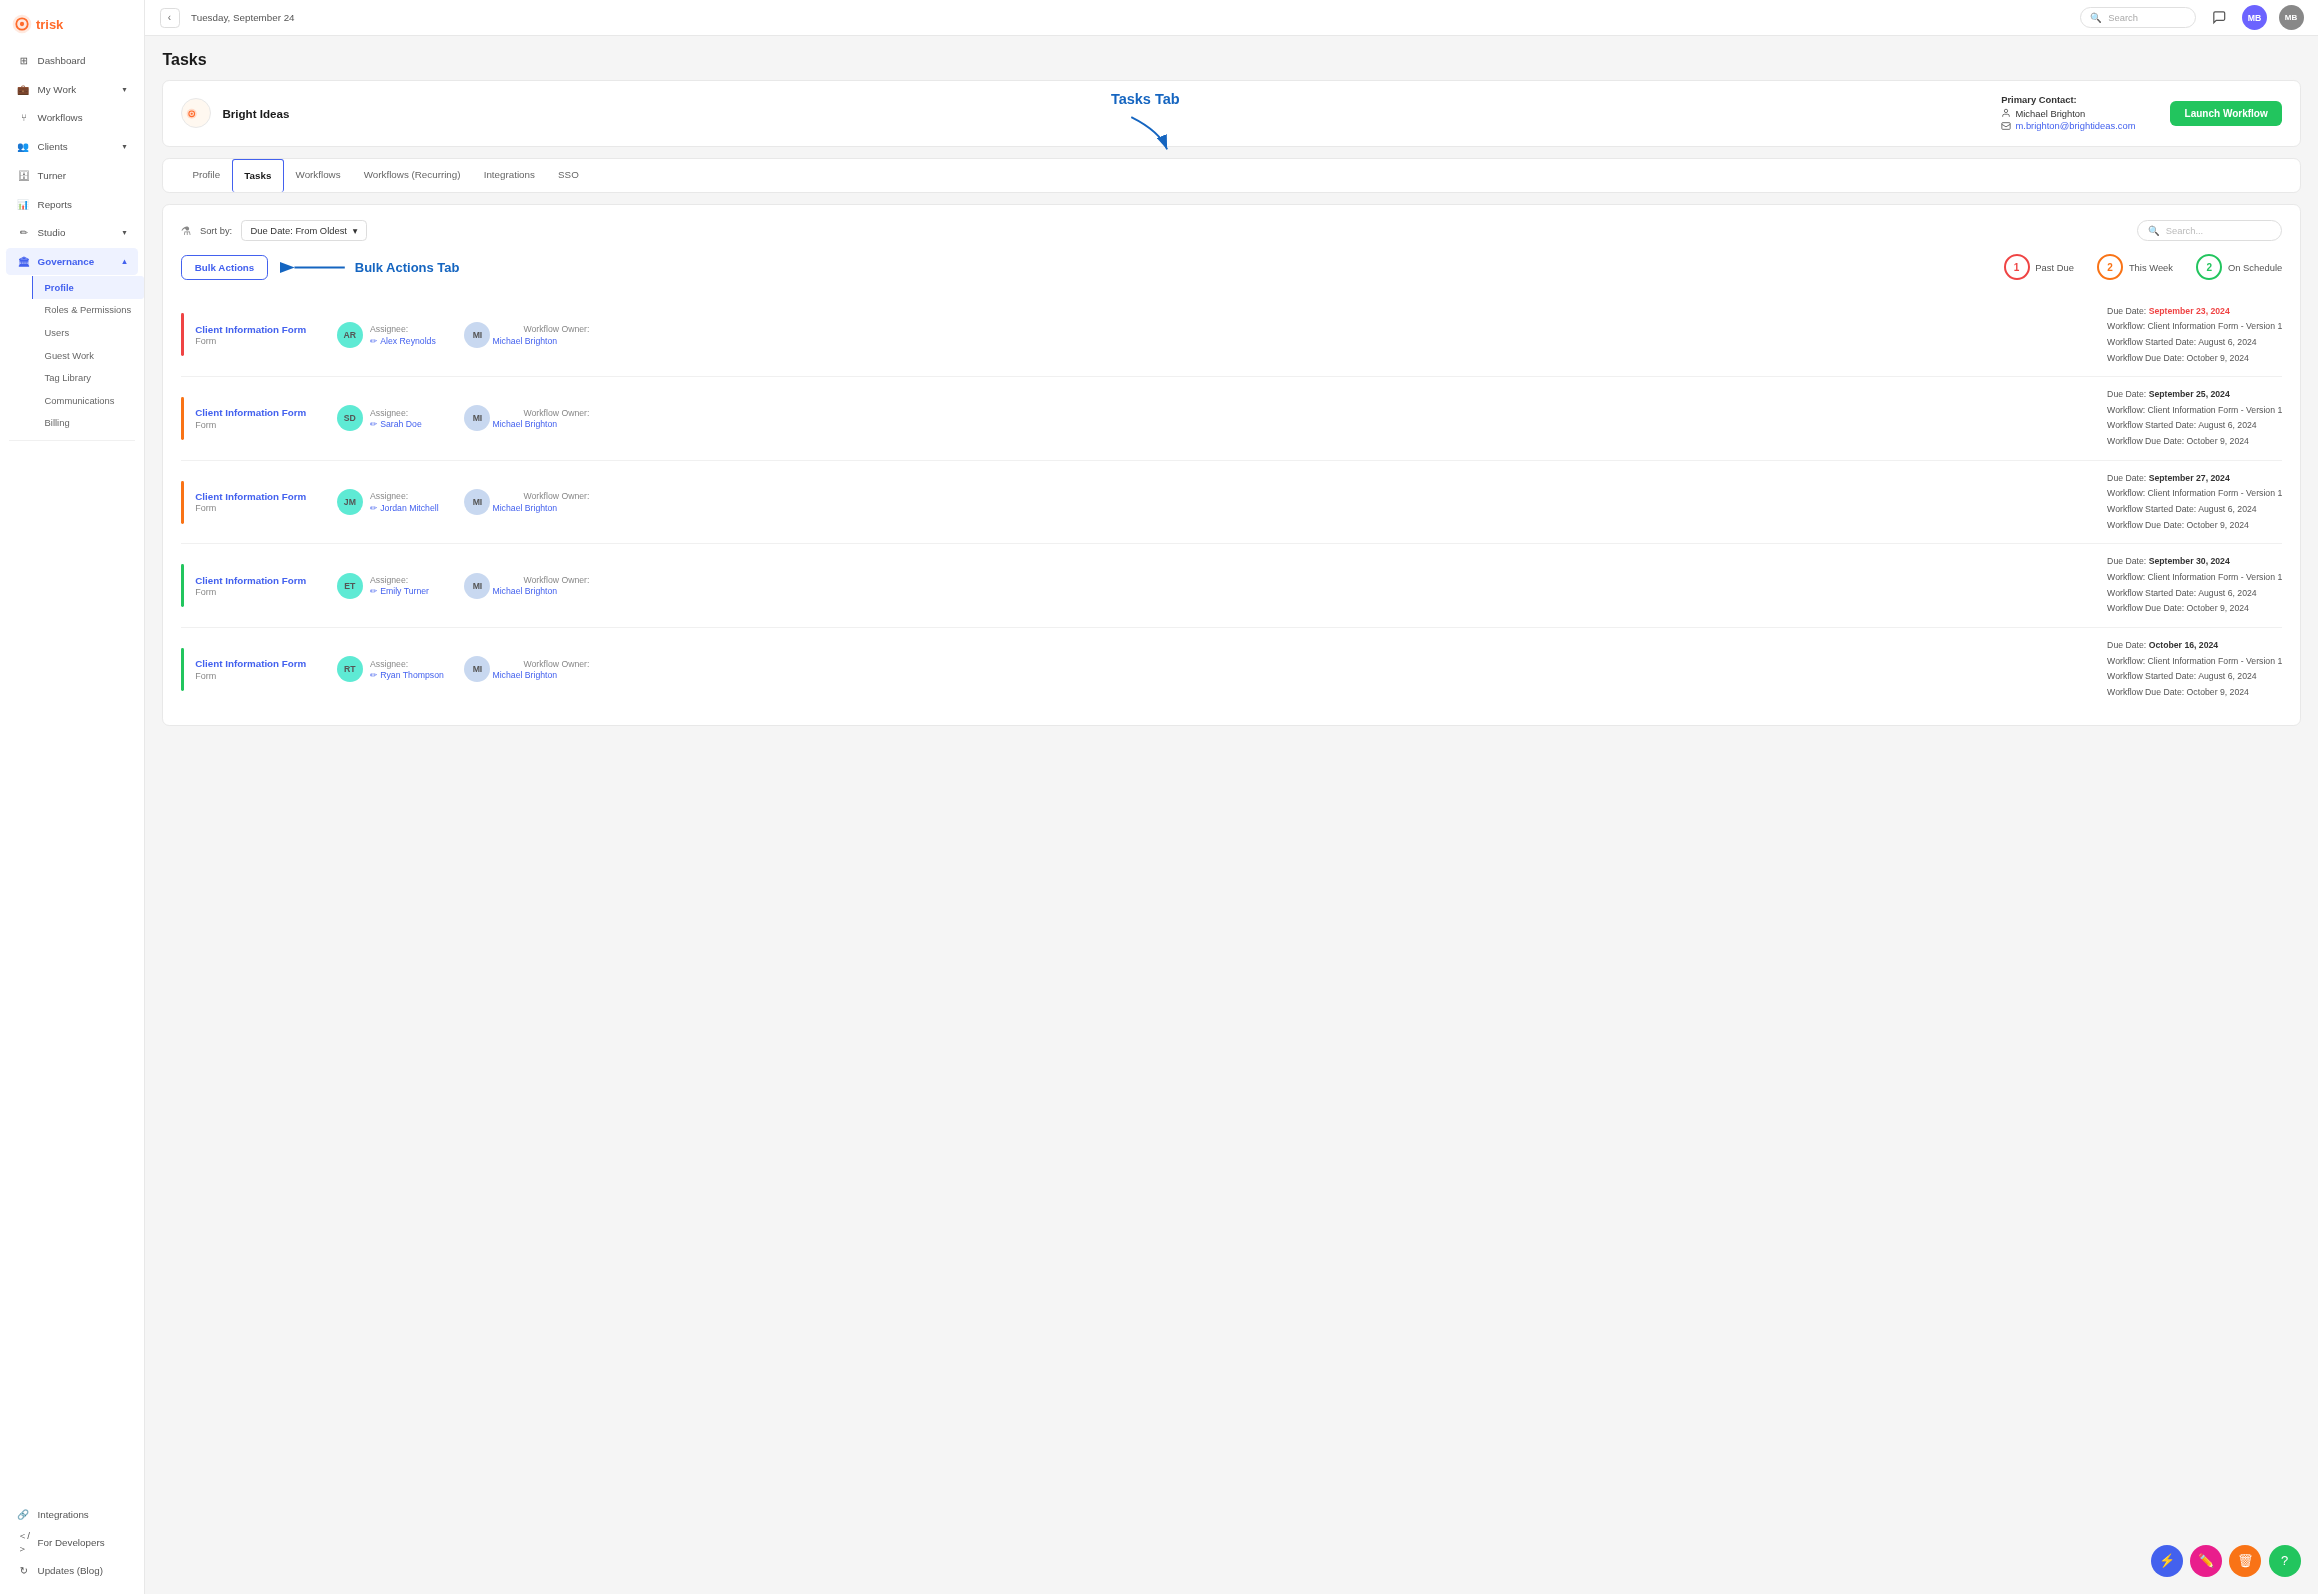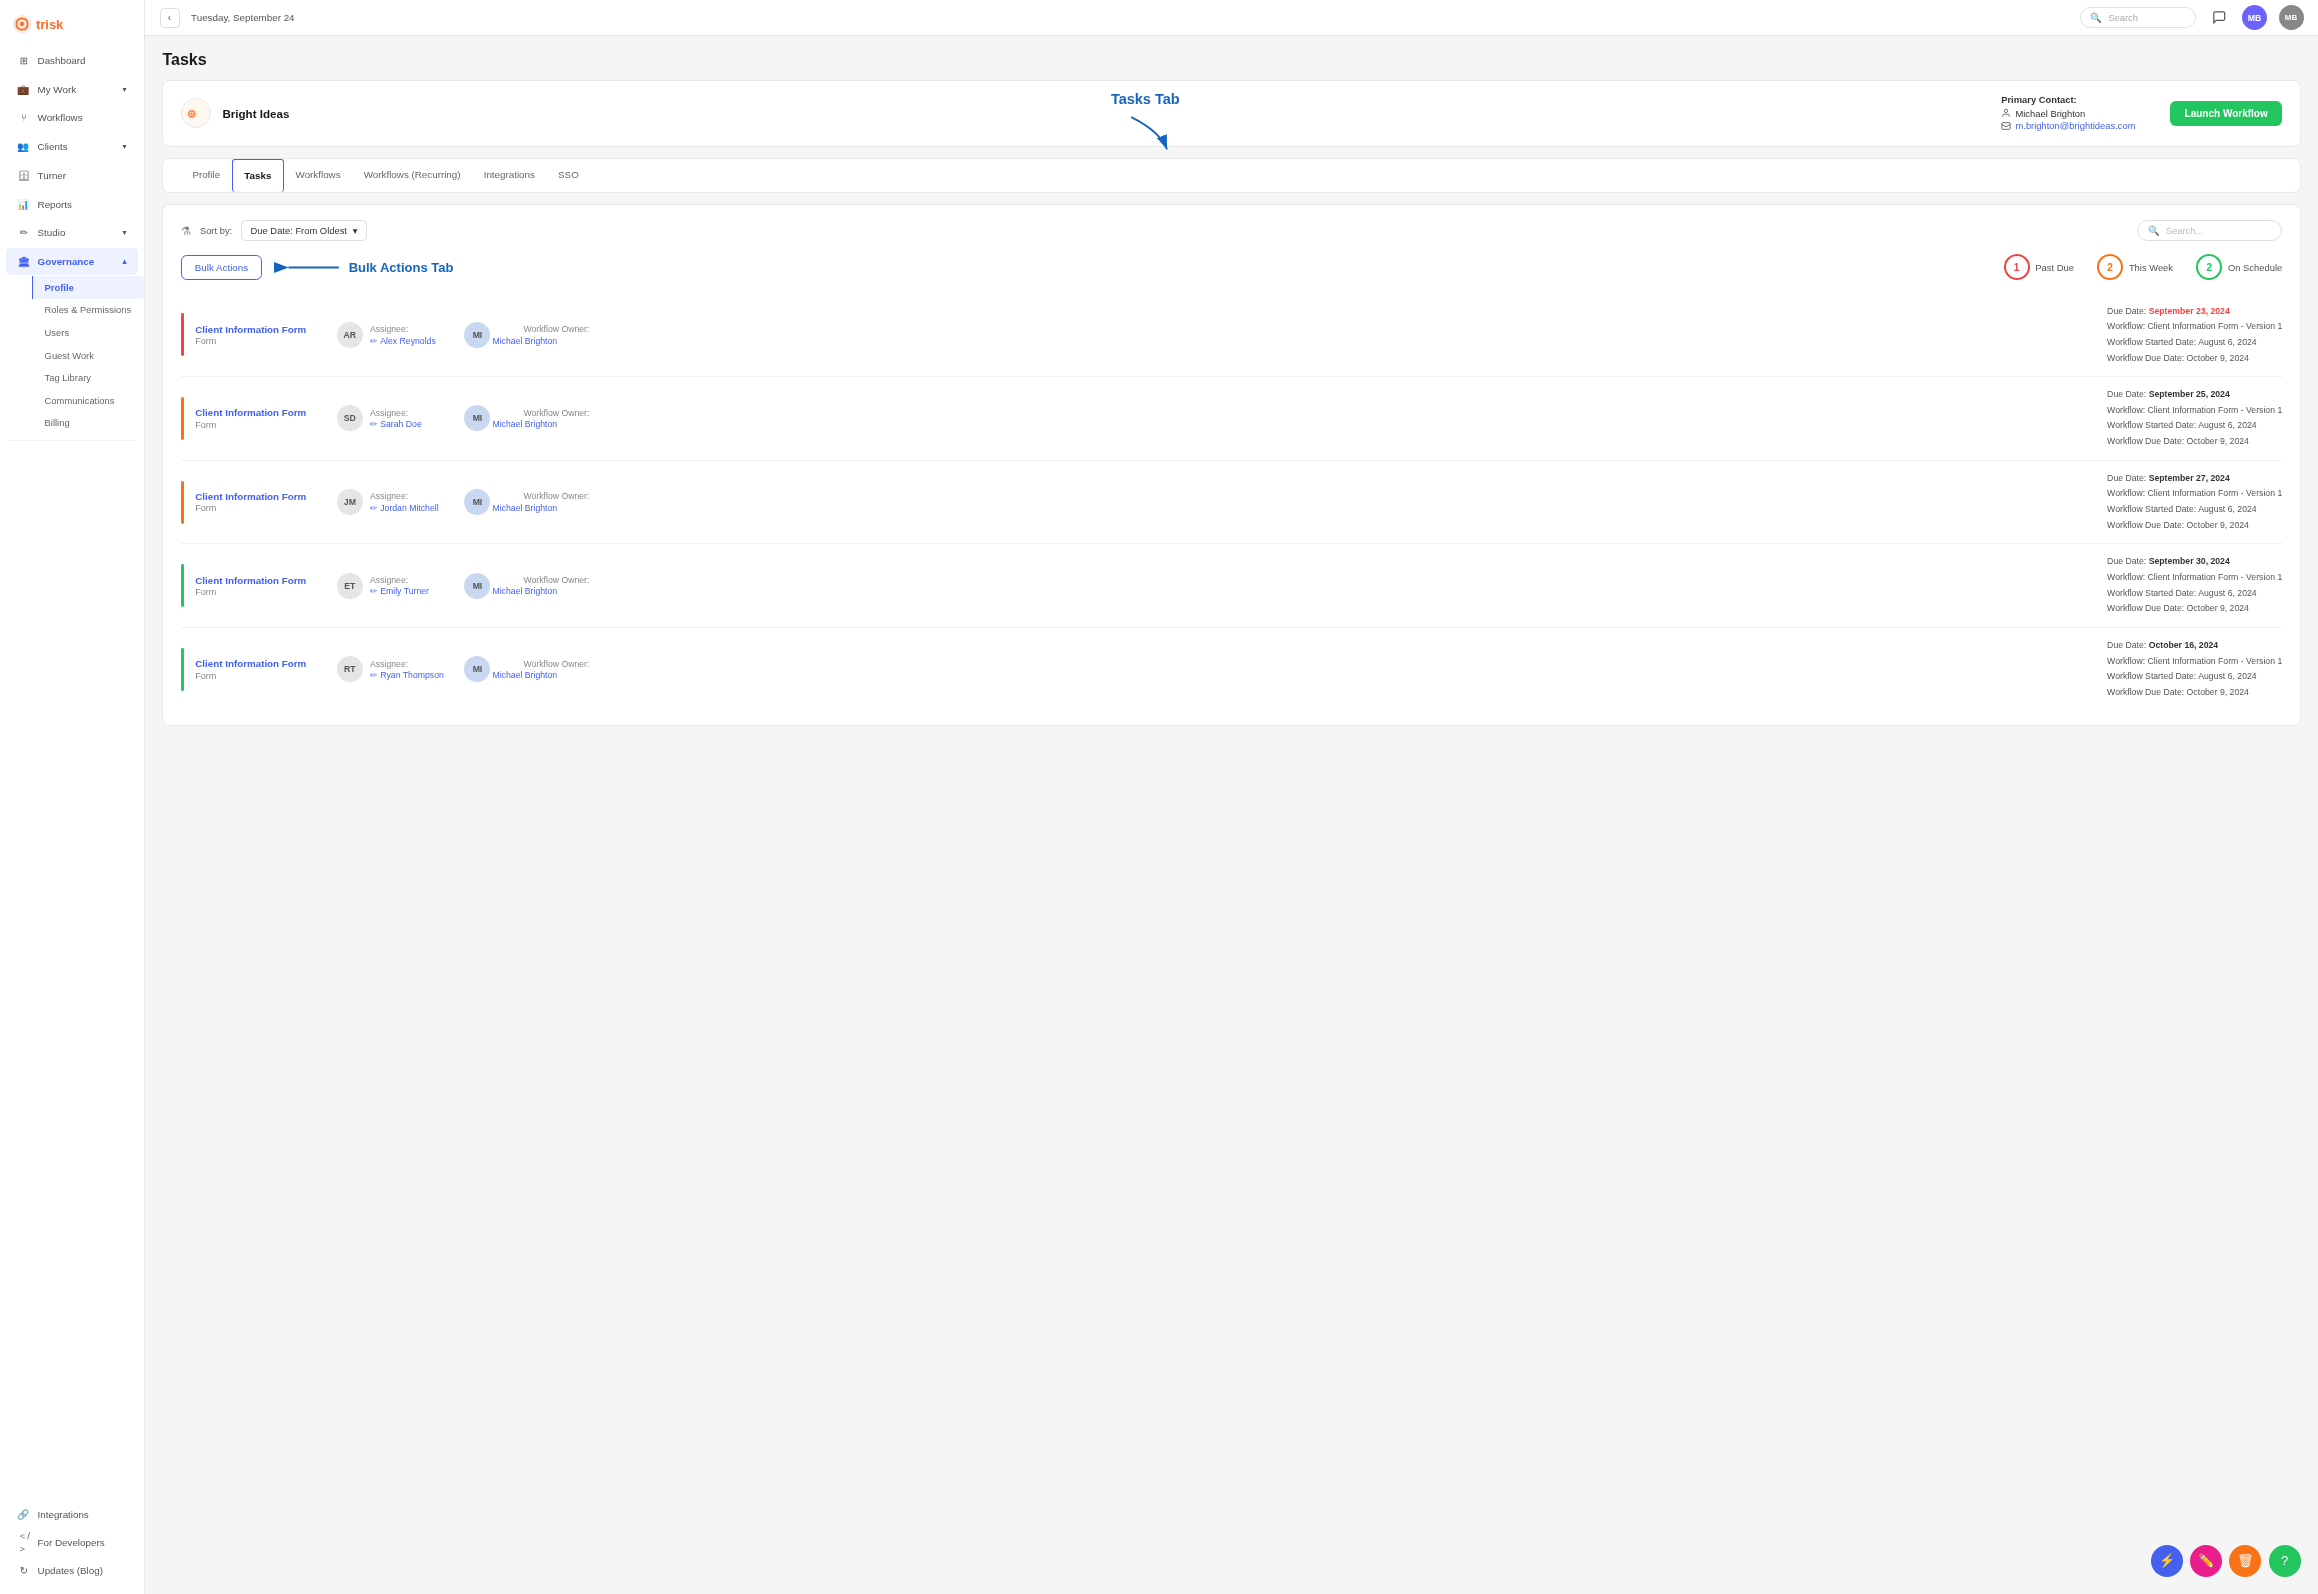--- a/index.html
+++ b/index.html
@@ -55,41 +55,41 @@
     .tasks-area { background: #fff; border: 0.7px solid #e8e8e8; border-radius: 7.2px; padding: 14.5px 17.4px; }
     .tasks-toolbar { display: flex; align-items: center; gap: 8.7px; margin-bottom: 11.6px; }
     .filter-icon { color: #888; font-size: 11.6px; }
     .sort-label { font-size: 9.4px; color: #555; }
     .sort-select { display: flex; align-items: center; gap: 5.8px; border: 0.7px solid #ddd; border-radius: 4.3px; padding: 4.3px 8.7px; font-size: 9.4px; color: #333; cursor: pointer; background: #fff; }
     .toolbar-spacer { flex: 1; }
     .search-box { display: flex; align-items: center; gap: 5.8px; border: 0.7px solid #ddd; border-radius: 14.5px; padding: 4.3px 10px; color: #aaa; font-size: 9.4px; width: 145px; }
 
     
     .bulk-actions-row { display: flex; align-items: center; gap: 11.6px; margin-bottom: 11.6px; }
-    .bulk-actions-btn { border: 1.4px solid #4361ee; background: #fff; color: #4361ee; border-radius: 5.8px; padding: 5.8px 13px; font-size: 9.8px; font-weight: 400; cursor: pointer; }
+    .bulk-actions-btn { border: 1.4px solid #4361ee; background: #fff; color: #4361ee; border-radius: 5.8px; padding: 5.8px 13px; font-size: 9.8px; font-weight: 700; cursor: pointer; }
     .stats-spacer { flex: 1; }
     .stat-badge { display: flex; align-items: center; gap: 5.8px; }
     .stat-circle { width: 26px; height: 26px; border-radius: 50%; display: flex; align-items: center; justify-content: center; font-weight: 700; font-size: 10px; border: 2.2px solid; }
     .stat-circle.red { border-color: #ef4444; color: #ef4444; }
     .stat-circle.orange { border-color: #f97316; color: #f97316; }
     .stat-circle.green { border-color: #22c55e; color: #22c55e; }
     .stat-label { font-size: 9.4px; color: #555; }
 
     
     .task-item { display: flex; align-items: center; gap: 11.6px; padding: 10px 0; border-bottom: 0.7px solid #f0f0f0; }
     .task-item:last-child { border-bottom: none; }
     .task-left-bar { width: 2.9px; height: 43px; border-radius: 1.4px; flex-shrink: 0; }
     .task-left-bar.red { background: #ef4444; }
     .task-left-bar.orange { background: #f97316; }
     .task-left-bar.green { background: #22c55e; }
     .task-info { min-width: 130px; }
     .task-title { color: #4361ee; font-weight: 600; font-size: 9.8px; cursor: pointer; }
     .task-type { color: #888; font-size: 9px; margin-top: 1.4px; }
     .assignee-area { display: flex; align-items: center; gap: 7.2px; min-width: 116px; }
-    .avatar-circle { width: 26px; height: 26px; border-radius: 50%; background: #e5e5e5; display: flex; align-items: center; justify-content: center; font-size: 8.7px; font-weight: 600; color: #555; flex-shrink: 0; }
+    .avatar-circle { width: 26px; height: 26px; border-radius: 50%; background: #5eead4; display: flex; align-items: center; justify-content: center; font-size: 8.7px; font-weight: 600; color: #555; flex-shrink: 0; }
     .assignee-info { font-size: 8.7px; }
     .assignee-label { color: #888; margin-bottom: 1.4px; }
     .assignee-name { color: #4361ee; display: flex; align-items: center; gap: 2.9px; }
     .owner-area { display: flex; align-items: center; gap: 2px; min-width: 116px; }
     .owner-info { font-size: 8.7px; }
     .owner-label { color: #888; margin-bottom: 1.4px; margin-left: 31px; }
     .owner-name { color: #4361ee; }
     .task-meta { margin-left: auto; text-align: left; font-size: 8.7px; line-height: 1.8; color: #555; }
     .task-meta .due-date { font-weight: 600; }
     .task-meta .due-date.red { color: #ef4444; }

